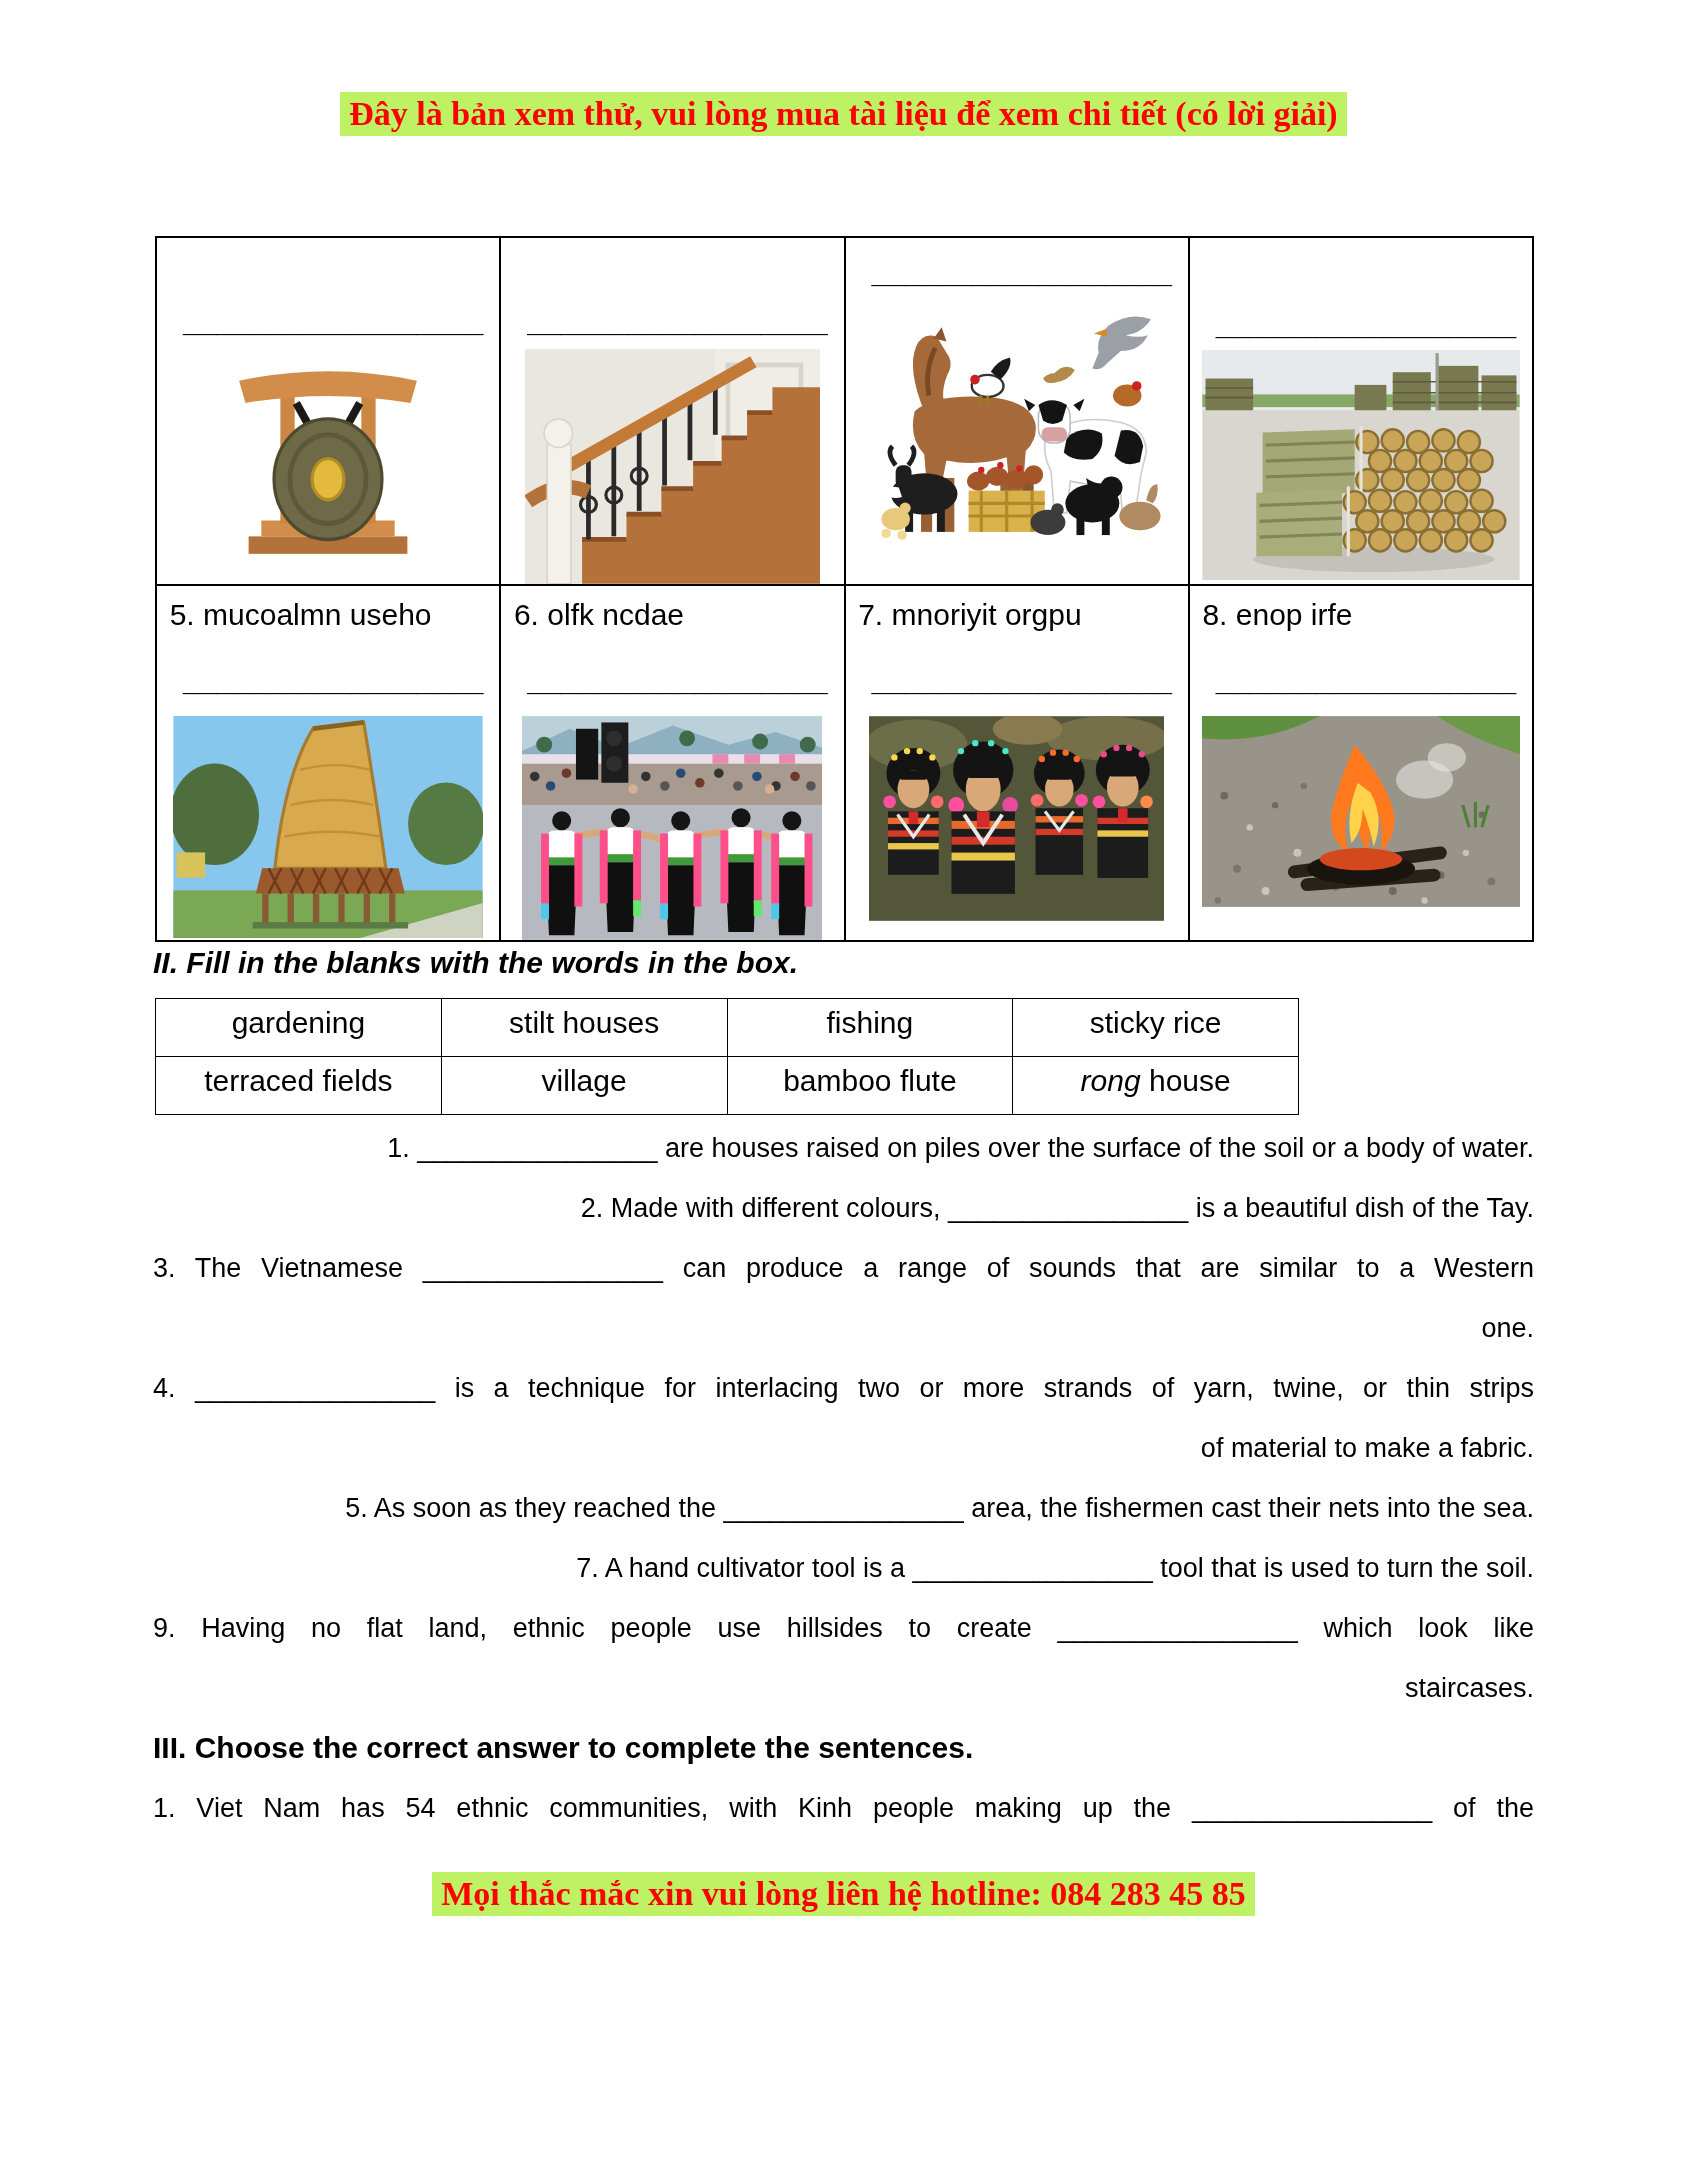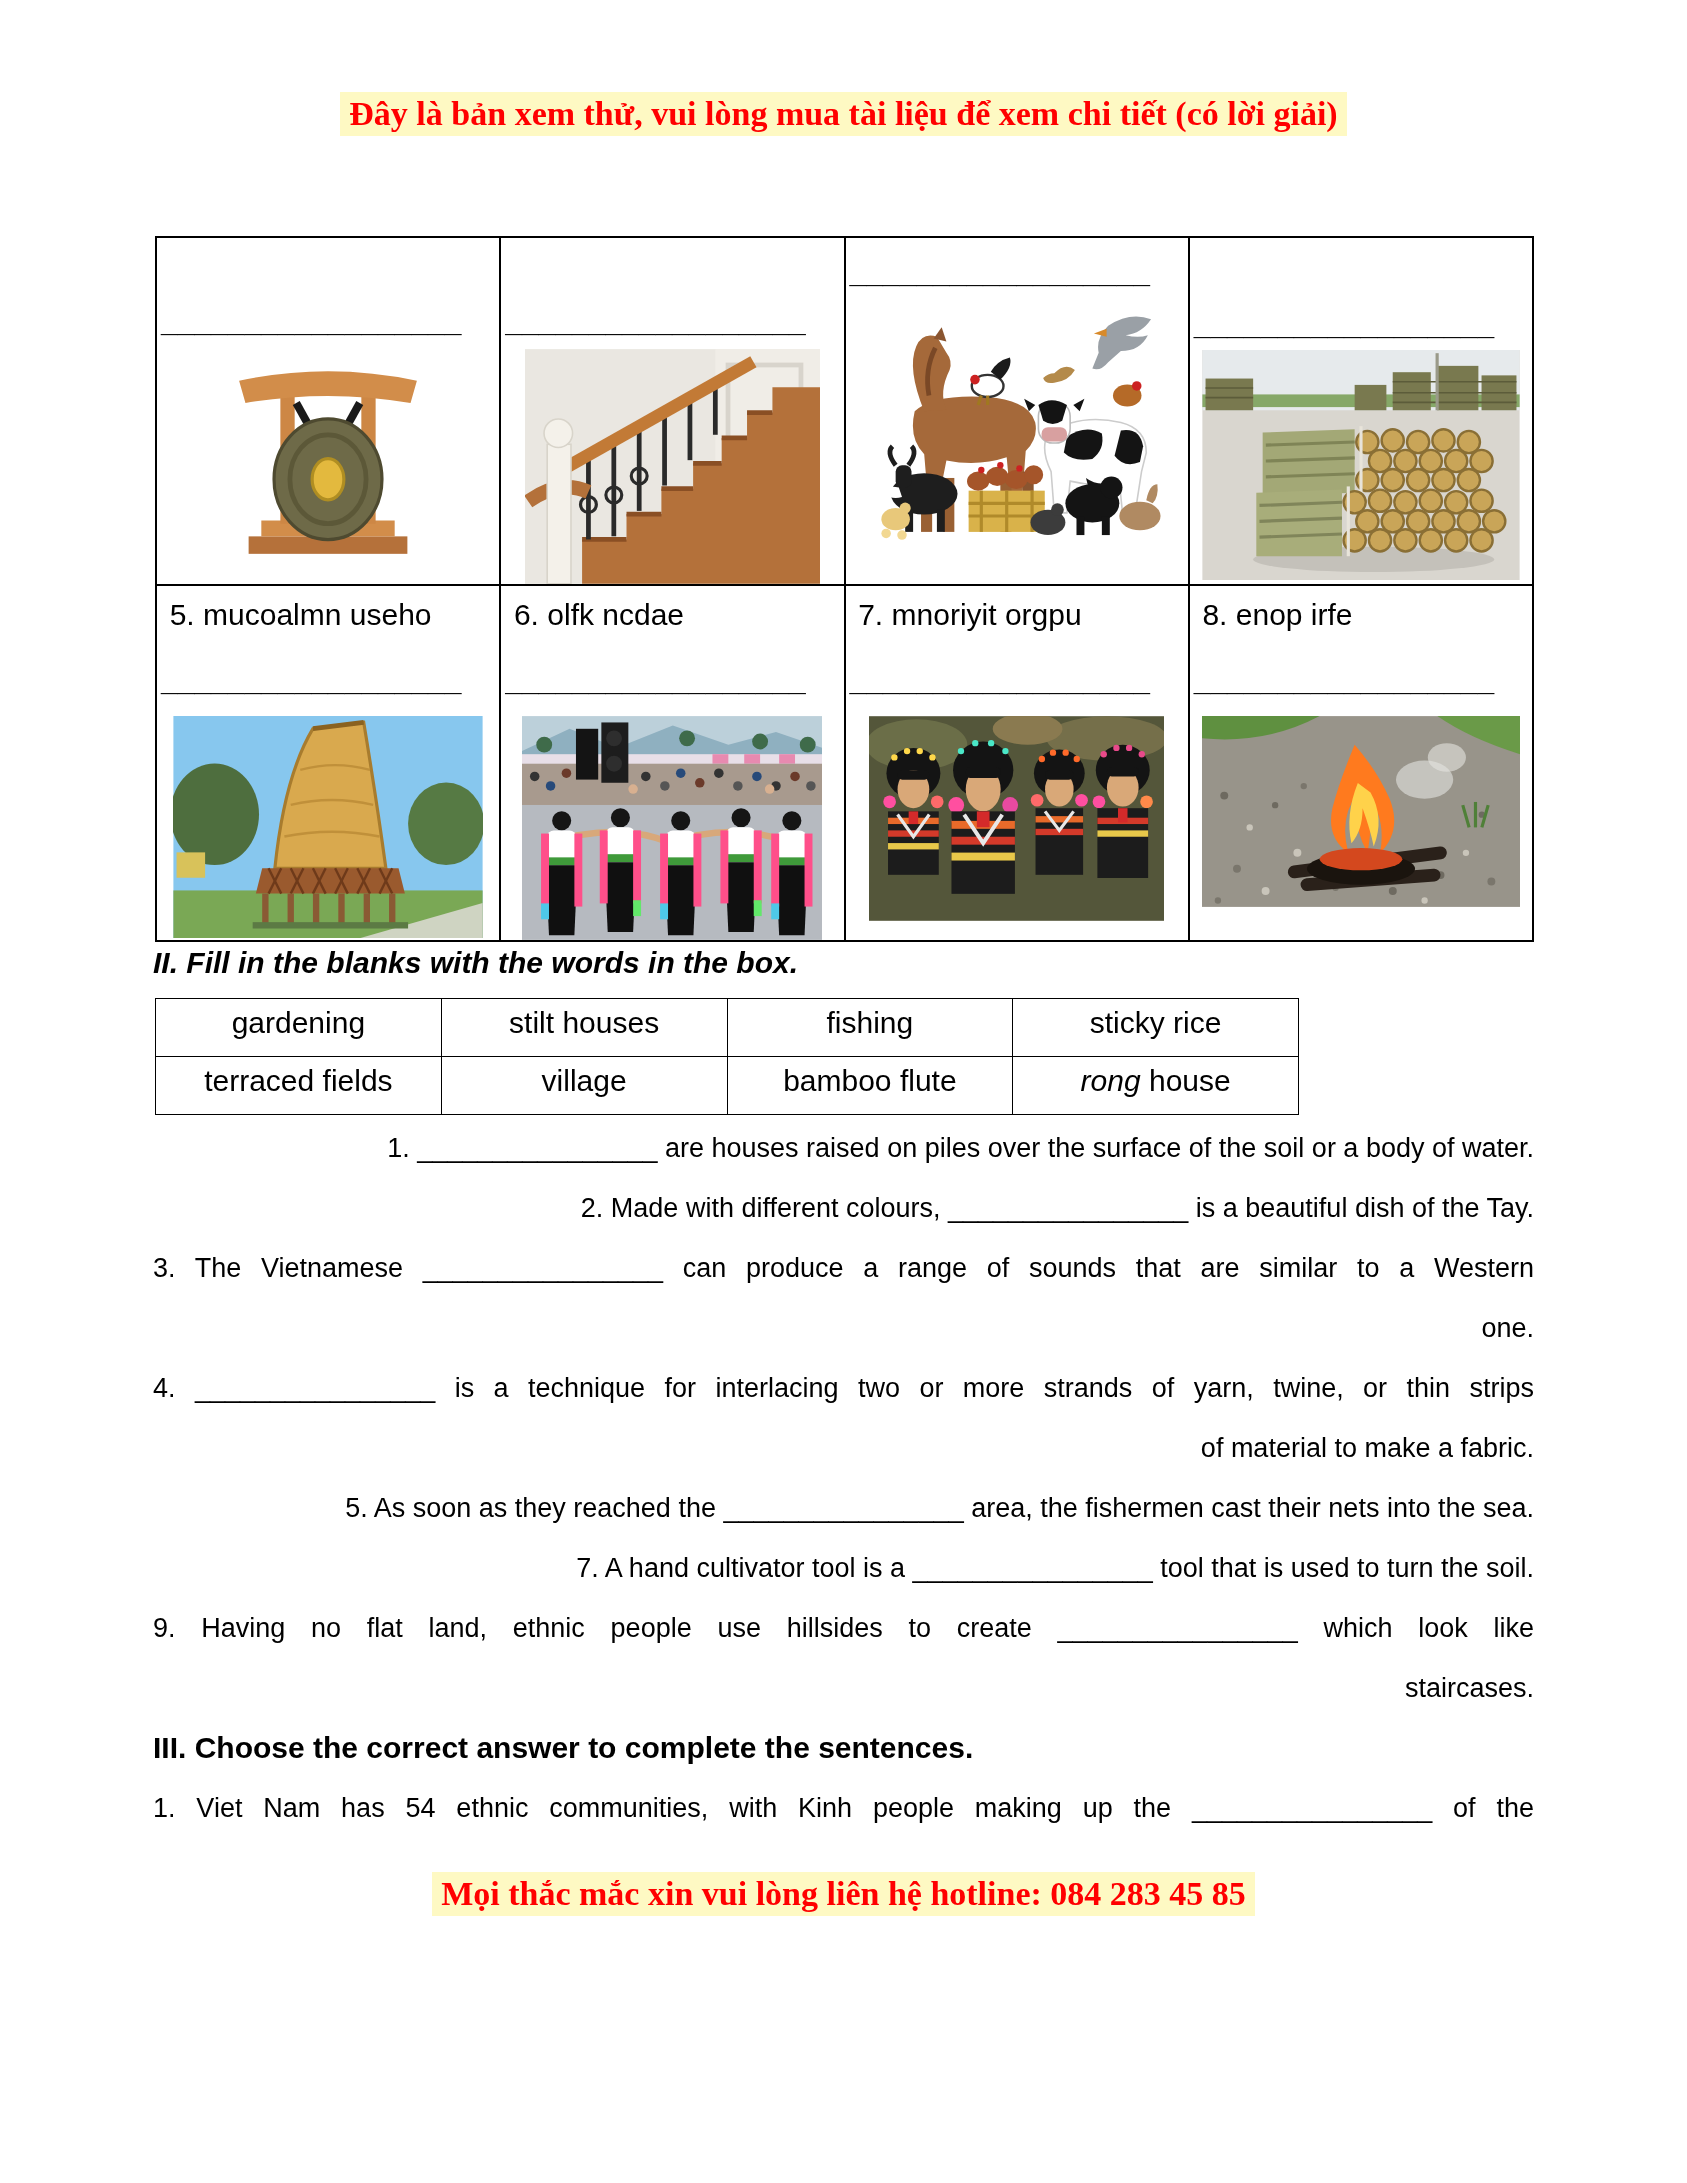--- a/index.html
+++ b/index.html
@@ -17,40 +17,40 @@
   
   .banner-wrap { position: absolute; left: 0; width: 100%; text-align: center; }
   .banner-top { top: 92px; }
   .banner-bottom { top: 1872px; }
   .notice {
     display: inline-block;
     font-family: "Liberation Serif", serif;
     font-weight: bold;
     font-size: 34px;
     color: #ff0000;
-    background: #fef9c3;
+    background: #bef264;
     padding: 2.4px 9.5px;
     line-height: 1.15;
   }
 
   
   table.pic-table {
     position: absolute; left: 155px; top: 236px;
     width: 1379px; border-collapse: collapse; table-layout: fixed;
   }
   table.pic-table td {
     border: 2.4px solid #000;
     vertical-align: top;
     padding: 0;
     text-align: center;
   }
   tr.pic-row1 { height: 348px; }
   tr.pic-row2 { height: 352px; }
   .cell-blank {
-    text-align: left; padding-left: 4px;
+    text-align: left; padding-left: 26px;
     font-size: 30px; font-weight: bold; line-height: 38px;
     white-space: nowrap; overflow: hidden;
   }
   .bl-c1 { margin-top: 65px; }
   .bl-c2 { margin-top: 65px; }
   .bl-c3 { margin-top: 16px; }
   .bl-c4 { margin-top: 68px; }
   .cell-label {
     text-align: left; padding: 9.5px 0 0 12.7px;
     font-size: 30px; line-height: 38px;

